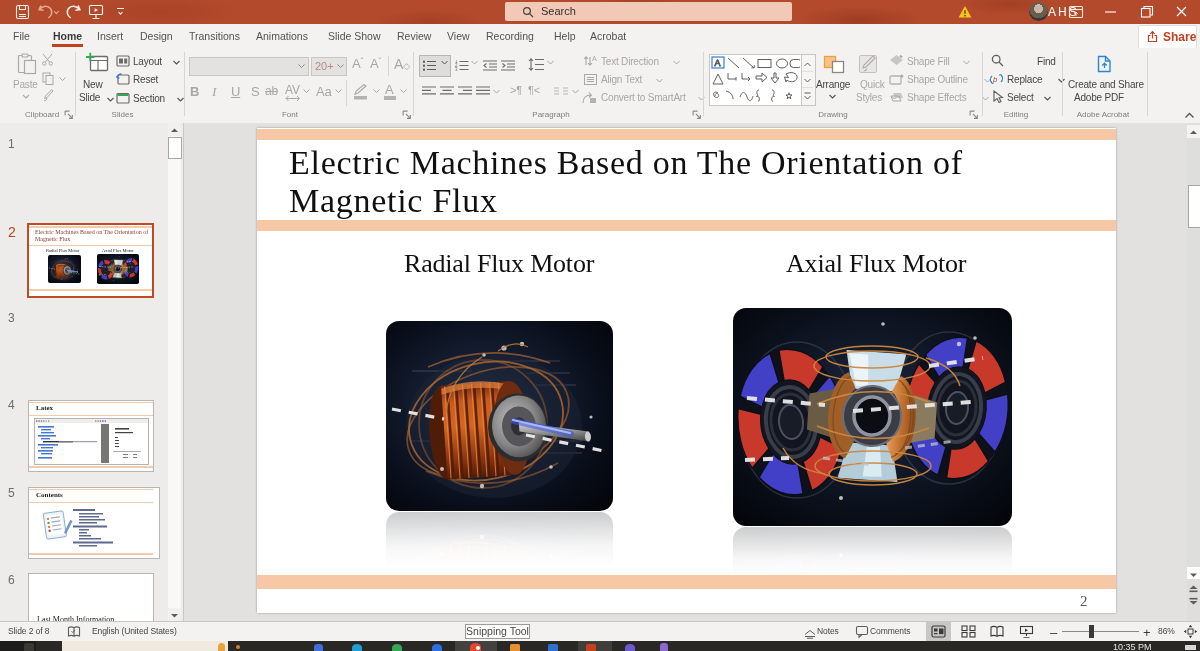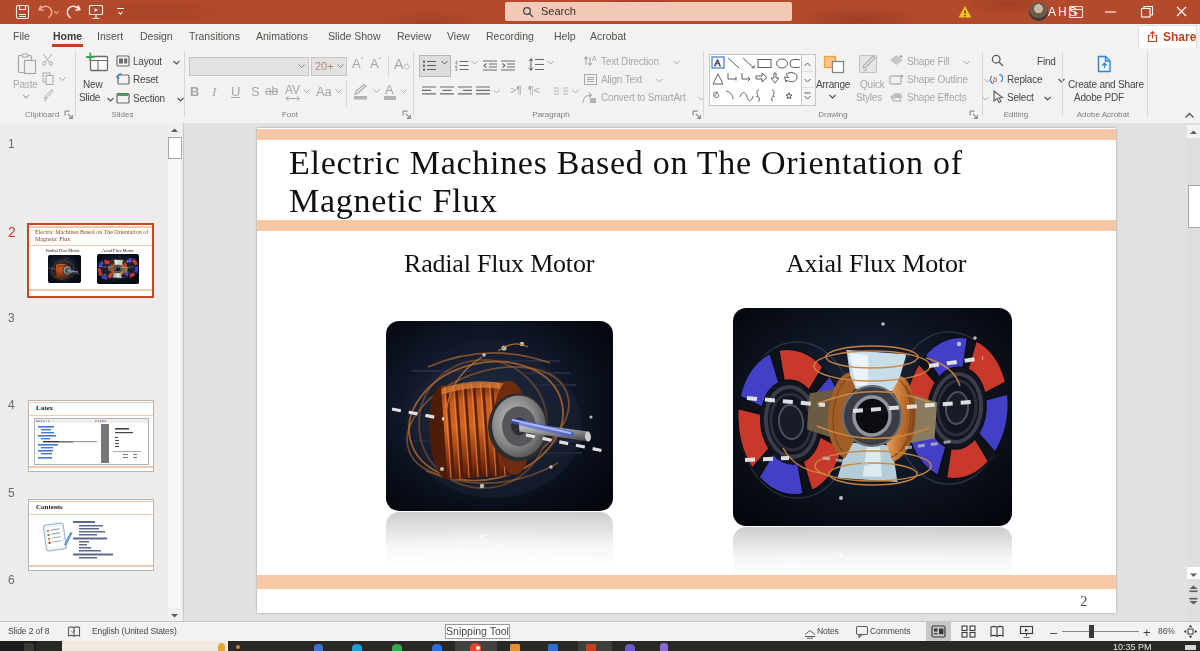--- a/index.html
+++ b/index.html
@@ -41,21 +41,21 @@
   #slidetitle{left:32px;top:16px;width:740px;font-family:"Liberation Serif",serif;
       font-size:34px;line-height:38px;letter-spacing:0.72px;color:#101010;}
   .subt{position:absolute;top:121px;font-family:"Liberation Serif",serif;font-size:26px;letter-spacing:-0.2px;color:#101010;}
   
   #rscroll{left:1187px;top:123px;width:13px;height:498px;background:#dededc;}
   
   #statusbar{left:0;top:621px;width:1200px;height:20px;background:#f3f2f1;border-top:1px solid #c8c6c4;
      font-size:8.5px;letter-spacing:-0.1px;color:#484644;}
   
   #taskbar{left:0;top:641px;width:1200px;height:10px;background:#292825;}
-  #tooltip{left:445px;top:624px;width:63px;height:13px;background:#fff;border:1px solid #9d9b99;
+  #tooltip{left:465px;top:624px;width:63px;height:13px;background:#fff;border:1px solid #9d9b99;
      font-size:10.5px;color:#4a4846;text-align:center;line-height:13px;z-index:30;}
 </style>
 </head>
 <body>
   <svg width="0" height="0" style="position:absolute">
           <defs>
             <radialGradient id="rbg" cx="44%" cy="46%" r="72%">
               <stop offset="0%" stop-color="#28344c"></stop>
         <stop offset="40%" stop-color="#141d30"></stop>
               <stop offset="75%" stop-color="#080d18"></stop>
@@ -737,21 +737,21 @@
             <rect x="88" y="35" width="5" height="1" fill="#777"></rect>
             <rect x="98" y="35" width="4" height="1" fill="#777"></rect>
             <rect x="88" y="38" width="5" height="1" fill="#777"></rect>
             <rect x="98" y="38" width="4" height="1" fill="#777"></rect>
           </g>
         </svg>
       </div>
       <div class="abs" style="left:0;top:65px;width:124px;height:1.5px;background:#f3cbac;"></div>
     </div>
 
-    <div class="thumb" style="top:376px;height:70px;">
+    <div class="thumb" style="top:364px;height:70px;padding-left:6px;">
       <div class="abs" style="left:0;top:1px;width:124px;height:1px;background:#f3cbac;"></div>
       <div class="abs" style="left:7px;top:3px;font-family:'Liberation Serif',serif;font-size:7px;font-weight:bold;color:#1b1b1b;">Contents</div>
       <div class="abs" style="left:0;top:14px;width:124px;height:1px;background:#f3cbac;"></div>
       <svg class="abs" style="left:8px;top:18px;" width="108" height="44" viewBox="0 0 108 44">
         <g transform="rotate(-8 18 20)">
           <rect x="8" y="6" width="20" height="26" rx="2" fill="#eef3f8" stroke="#8fb0cc" stroke-width="1"></rect>
           <rect x="10" y="9" width="16" height="20" fill="#fff"></rect>
           <circle cx="12" cy="12" r="1.2" fill="#e07a30"></circle>
           <circle cx="12" cy="16" r="1.2" fill="#4a9a4a"></circle>
           <circle cx="12" cy="20" r="1.2" fill="#e07a30"></circle>
@@ -773,20 +773,23 @@
           <rect x="42" y="26" width="8" height="1.5"></rect>
           <rect x="42" y="29" width="12" height="1.5"></rect>
           <rect x="42" y="32" width="22" height="1.5"></rect>
           <rect x="36" y="35.5" width="40" height="2"></rect>
           <rect x="42" y="39" width="18" height="1.5"></rect>
         </g>
       </svg>
       <div class="abs" style="left:0;top:65px;width:124px;height:1.5px;background:#f3cbac;"></div>
     </div>
 
+    <div class="thumb" style="top:450px;height:48px;border-bottom:none;">
+      <div class="abs" style="left:8px;top:41px;font-family:'Liberation Serif',serif;font-size:8px;color:#1b1b1b;">Last Month Information</div>
+    </div>
 
     <div class="abs" style="left:168px;top:0;width:13px;height:498px;background:#f9f8f7;">
       <div class="abs" style="left:0;top:0;width:13px;height:13px;background:#f1f0ef;">
         <svg width="13" height="13" viewBox="0 0 13 13">
           <path d="M3 8 L6.5 4.5 L10 8 Z" fill="#5f5d5b"></path>
         </svg>
       </div>
       <div class="abs" style="left:0;top:14px;width:12px;height:20px;background:#fff;border:0.5px solid #a8a6a4;"></div>
       <div class="abs" style="left:0;top:485px;width:13px;height:13px;background:#f1f0ef;">
         <svg width="13" height="13" viewBox="0 0 13 13">

